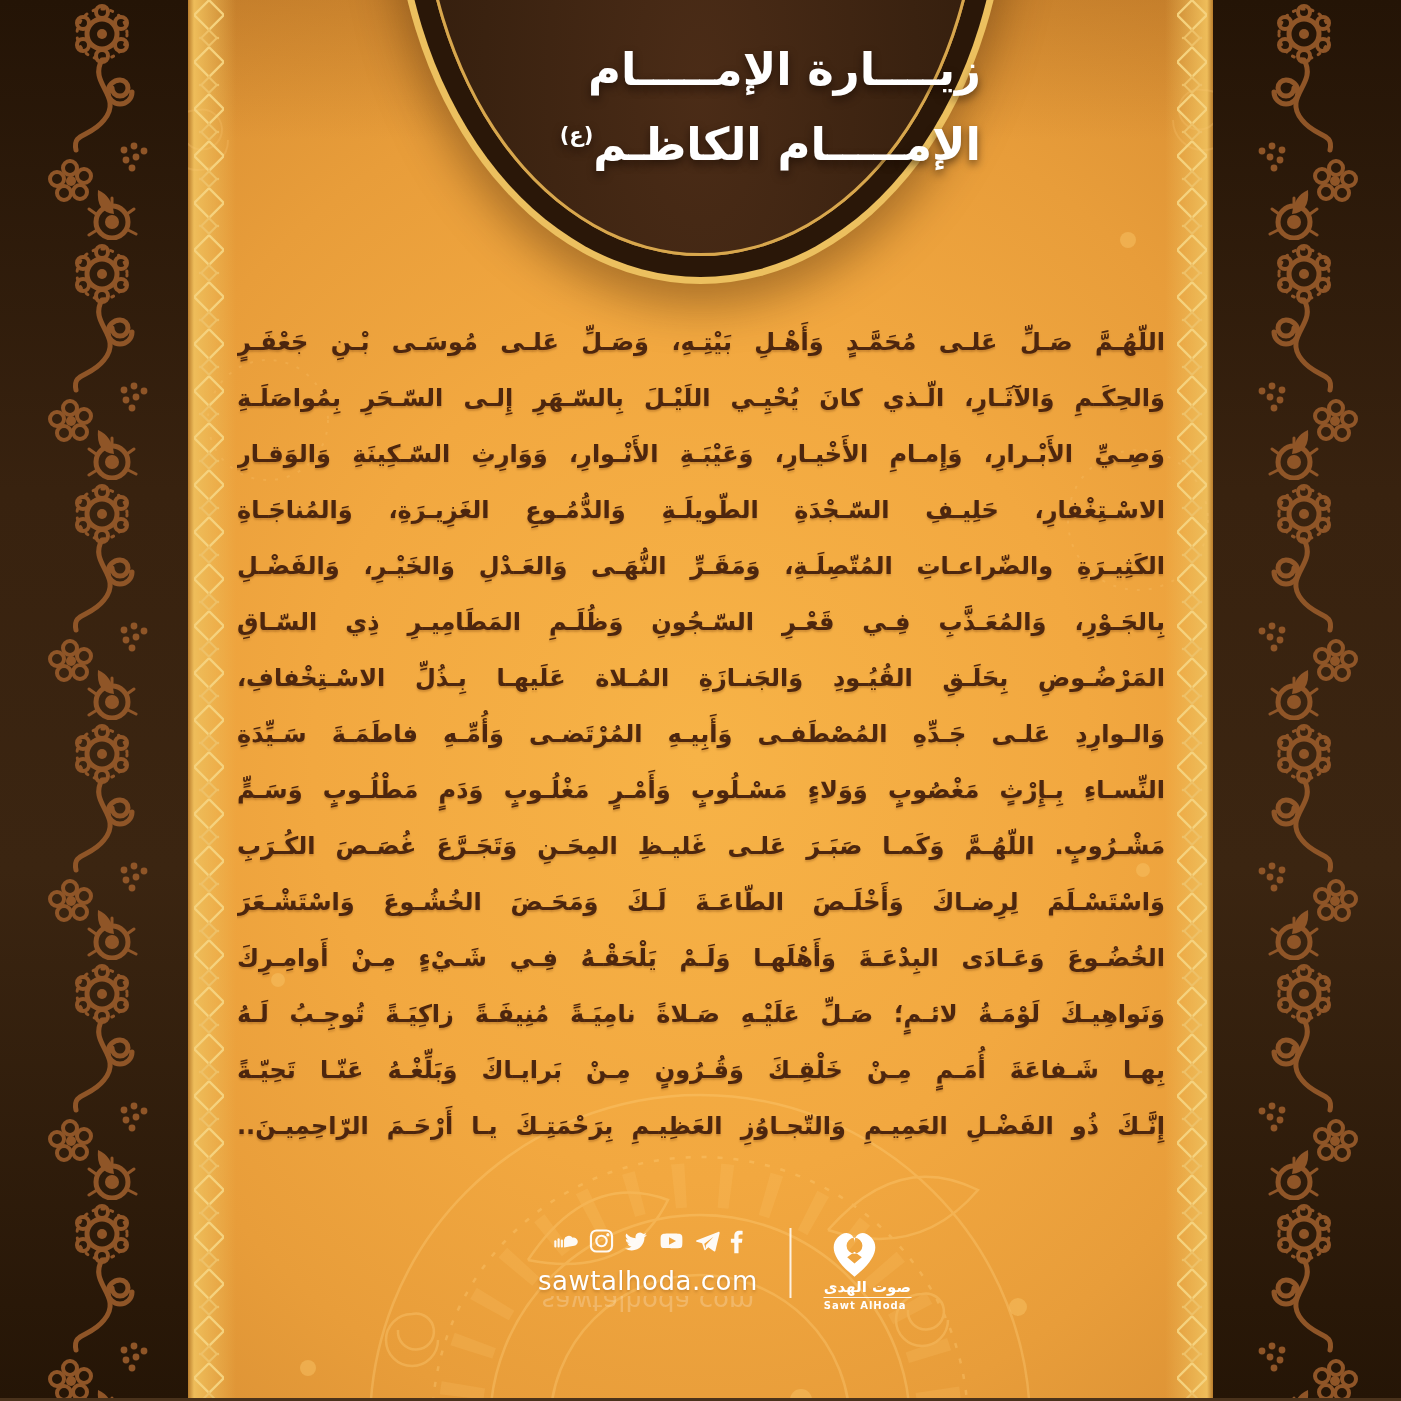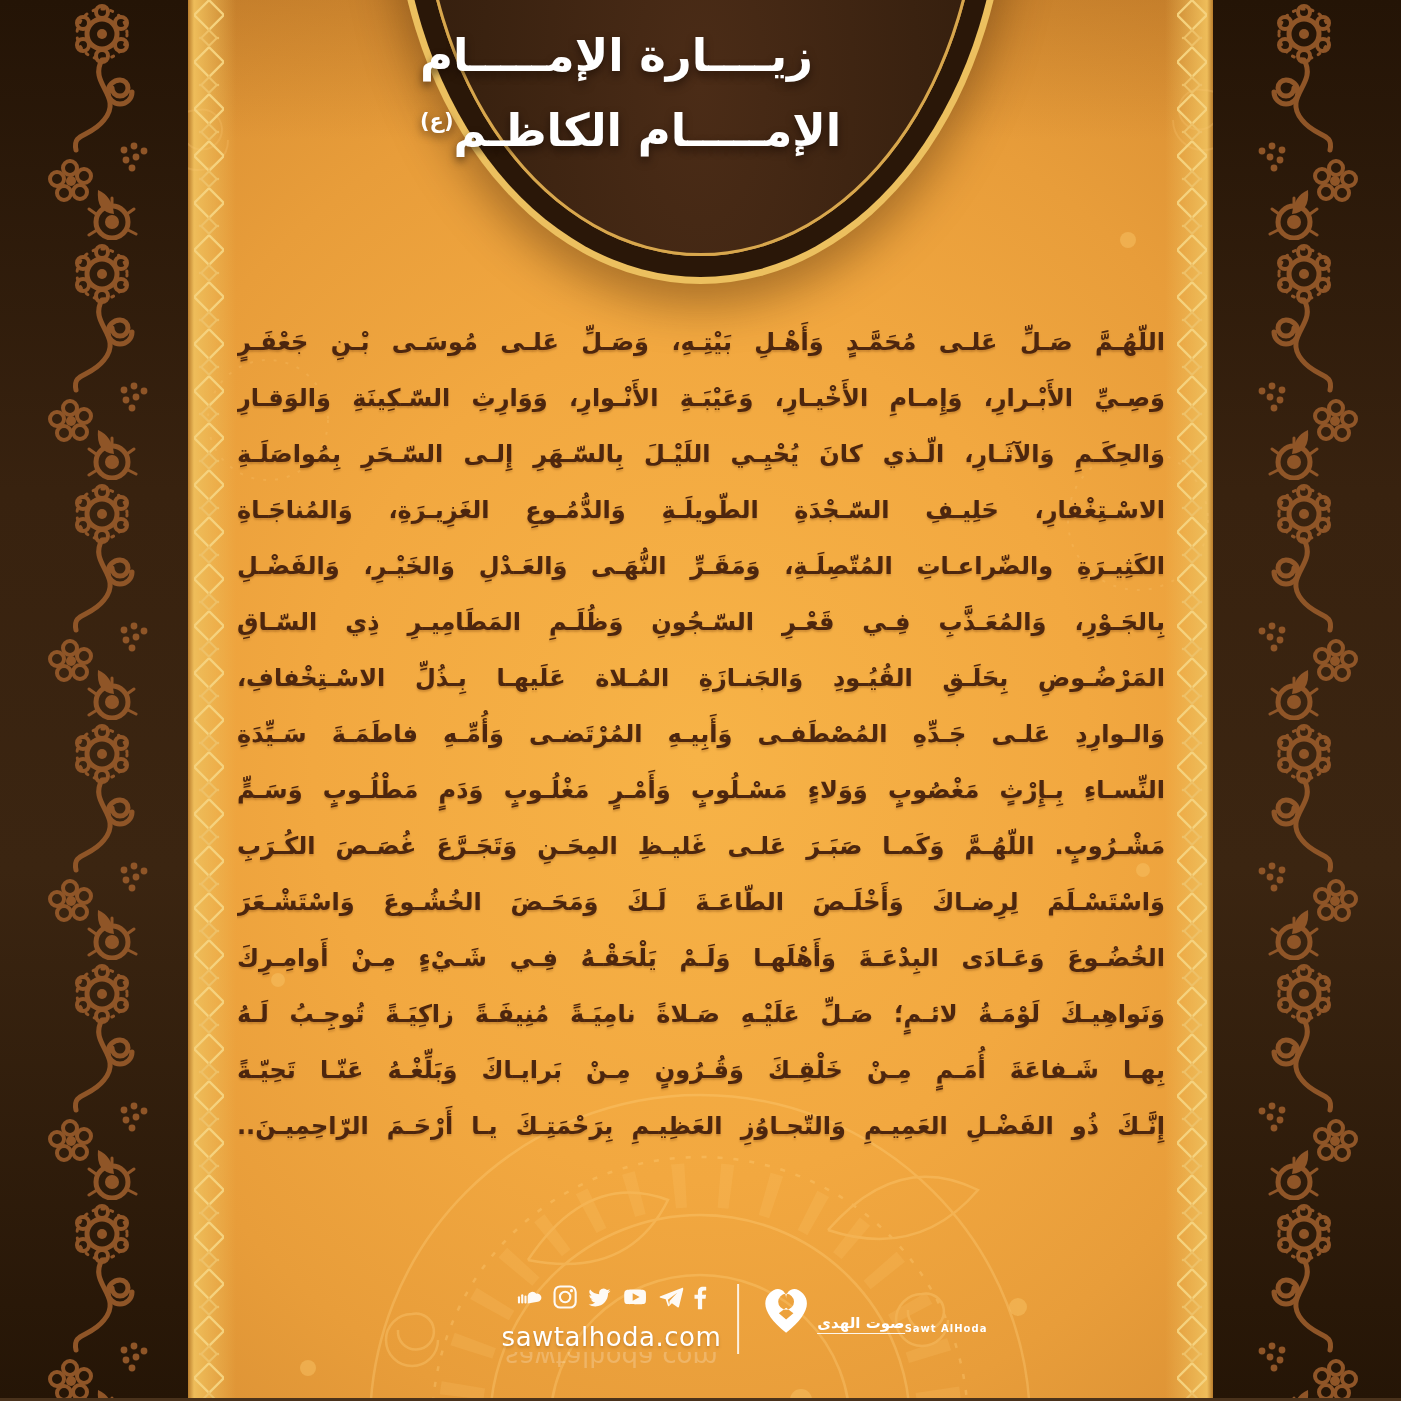--- a/index.html
+++ b/index.html
@@ -25,48 +25,48 @@
   .watermark{position:absolute;top:0;left:0;width:1025px;height:1401px;z-index:2;pointer-events:none;}
   
   .oval{
     position:absolute;left:232px;top:-513px;width:555px;height:763px;z-index:5;
     border-radius:50%;
     background:radial-gradient(ellipse at 50% 78%, #4b2c17 0%, #3a2210 55%, #2e1a0b 100%);
     border:3px solid #d8a74d;
     box-shadow:0 0 0 21px #2a1708, 0 0 0 28px #ecc05f, 0 18px 46px 32px rgba(59,30,6,.38);
   }
   .title{
-    position:absolute;left:232px;top:24px;width:561px;z-index:6;text-align:left;
+    position:absolute;left:232px;top:38px;width:561px;z-index:6;text-align:right;
     color:#ffffff;font-weight:700;direction:rtl;
     text-shadow:0 4px 9px rgba(18,8,2,.55);
   }
   .title .t1{font-size:45px;line-height:64px;}
   .title .t2{font-size:45px;line-height:66px;}
   .title sup{font-size:21px;vertical-align:18px;font-weight:700;}
   
   .prayer{
     position:absolute;top:314px;left:49px;right:48px;z-index:6;
     direction:rtl;color:#4d260e;font-weight:700;
   }
   .tline{
     height:56px;line-height:56px;font-size:24px;white-space:normal;
     text-align:justify;text-align-last:justify;overflow:hidden;
     text-shadow:0 2px 2px rgba(110,56,12,.28);
   }
   
-  .footer{position:absolute;left:50%;transform:translateX(-50%);margin-left:44px;top:1280px;z-index:7;
-    display:flex;align-items:flex-start;gap:16px;}
+  .footer{position:absolute;left:50%;transform:translateX(-50%);margin-left:24px;top:1224px;z-index:7;
+    display:flex;align-items:flex-start;gap:32px;}
   .f-left{display:flex;flex-direction:column;align-items:center;}
   .icons{display:flex;align-items:center;gap:7px;height:34px;}
   .sicon{display:inline-flex;opacity:.95;cursor:pointer;}
   .site{color:#ffffff;font-size:26px;font-weight:400;margin-top:8px;letter-spacing:.5px;
     text-shadow:0 2px 3px rgba(150,90,25,.45);}
   .site-ref{color:#ffffff;opacity:.22;transform:scaleY(-1);height:20px;overflow:hidden;font-size:26px;}
   .vsep{width:2px;height:70px;background:rgba(255,255,255,.85);margin-top:4px;}
-  .f-logo{display:flex;flex-direction:row;align-items:flex-end;margin-top:-2px;}
+  .f-logo{display:flex;flex-direction:column;align-items:flex-start;margin-top:-2px;}
   .logo-ar{color:#fff;font-size:15px;font-weight:700;line-height:15px;margin-top:2px;
     border-bottom:1px solid rgba(255,255,255,.9);padding-bottom:2px;}
   .logo-en{color:#fff;font-size:10px;font-weight:700;letter-spacing:1px;margin-top:2px;}
   .bottom-line{position:absolute;left:0;bottom:0;width:1401px;height:3px;background:#4a321b;z-index:9;}
 </style>
 </head>
 <body>
 
 <svg width="0" height="0" style="position:absolute">
   <defs>
@@ -156,22 +156,22 @@
   </svg>
 
   <div class="oval"></div>
   <div class="title">
     <div class="t1">زيــــارة الإمـــــام</div>
     <div class="t2"><span>الإمـــــام الكاظـم</span><sup>(ع)</sup></div>
   </div>
 
   <div class="prayer">
     <div class="tline">اللّهُـمَّ صَـلِّ عَلـى مُحَمَّـدٍ وَأَهْـلِ بَيْتِـهِ، وَصَـلِّ عَلـى مُوسَـى بْـنِ جَعْفَـرٍ</div>
+    <div class="tline">وَالحِكَـمِ وَالآثَـارِ، الّـذي كانَ يُحْيِـي اللَيْـلَ بِالسّـهَرِ إِلـى السّـحَرِ بِمُواصَلَـةِ</div>
     <div class="tline">وَصِـيِّ الأَبْـرارِ، وَإِمـامِ الأَخْيـارِ، وَعَيْبَـةِ الأَنْـوارِ، وَوَارِثِ السّـكِينَةِ وَالوَقـارِ</div>
-    <div class="tline">وَالحِكَـمِ وَالآثَـارِ، الّـذي كانَ يُحْيِـي اللَيْـلَ بِالسّـهَرِ إِلـى السّـحَرِ بِمُواصَلَـةِ</div>
     <div class="tline">الاسْـتِغْفارِ، حَلِيـفِ السّـجْدَةِ الطّويلَـةِ وَالدُّمُـوعِ الغَزِيـرَةِ، وَالمُناجَـاةِ</div>
     <div class="tline">الكَثِيـرَةِ والضّراعـاتِ المُتّصِلَـةِ، وَمَقَـرِّ النُّهَـى وَالعَـدْلِ وَالخَيْـرِ، وَالفَضْـلِ</div>
     <div class="tline">بِالجَـوْرِ، وَالمُعَـذَّبِ فِـي قَعْـرِ السّـجُونِ وَظُلَـمِ المَطَامِيـرِ ذِي السّـاقِ</div>
     <div class="tline">المَرْضُـوضِ بِحَلَـقِ القُيُـودِ وَالجَنـازَةِ المُـلاة عَلَيهـا بِـذُلِّ الاسْـتِخْفافِ،</div>
     <div class="tline">وَالـوارِدِ عَلـى جَـدِّهِ المُصْطَفـى وَأَبِيـهِ المُرْتَضـى وَأُمِّـهِ فاطَمَـةَ سَـيِّدَةِ</div>
     <div class="tline">النِّسـاءِ بِـإِرْثٍ مَغْصُوبٍ وَوَلاءٍ مَسْـلُوبٍ وَأَمْـرٍ مَغْلُـوبٍ وَدَمٍ مَطْلُـوبٍ وَسَـمٍّ</div>
     <div class="tline">مَشْـرُوبٍ. اللّهُـمَّ وَكَمـا صَبَـرَ عَلـى غَليـظِ المِحَـنِ وَتَجَـرَّعَ غُصَـصَ الكُـرَبِ</div>
     <div class="tline">وَاسْتَسْـلَمَ لِرِضـاكَ وَأَخْلَـصَ الطّاعَـةَ لَـكَ وَمَحَـضَ الخُشُـوعَ وَاسْتَشْـعَرَ</div>
     <div class="tline">الخُضُـوعَ وَعَـادَى البِدْعَـةَ وَأَهْلَهـا وَلَـمْ يَلْحَقْـهُ فِـي شَـيْءٍ مِـنْ أَوامِـرِكَ</div>
     <div class="tline">وَنَواهِيـكَ لَوْمَـةُ لائـمٍ؛ صَـلِّ عَلَيْـهِ صَـلاةً نامِيَـةً مُنِيفَـةً زاكِيَـةً تُوجِـبُ لَـهُ</div>

